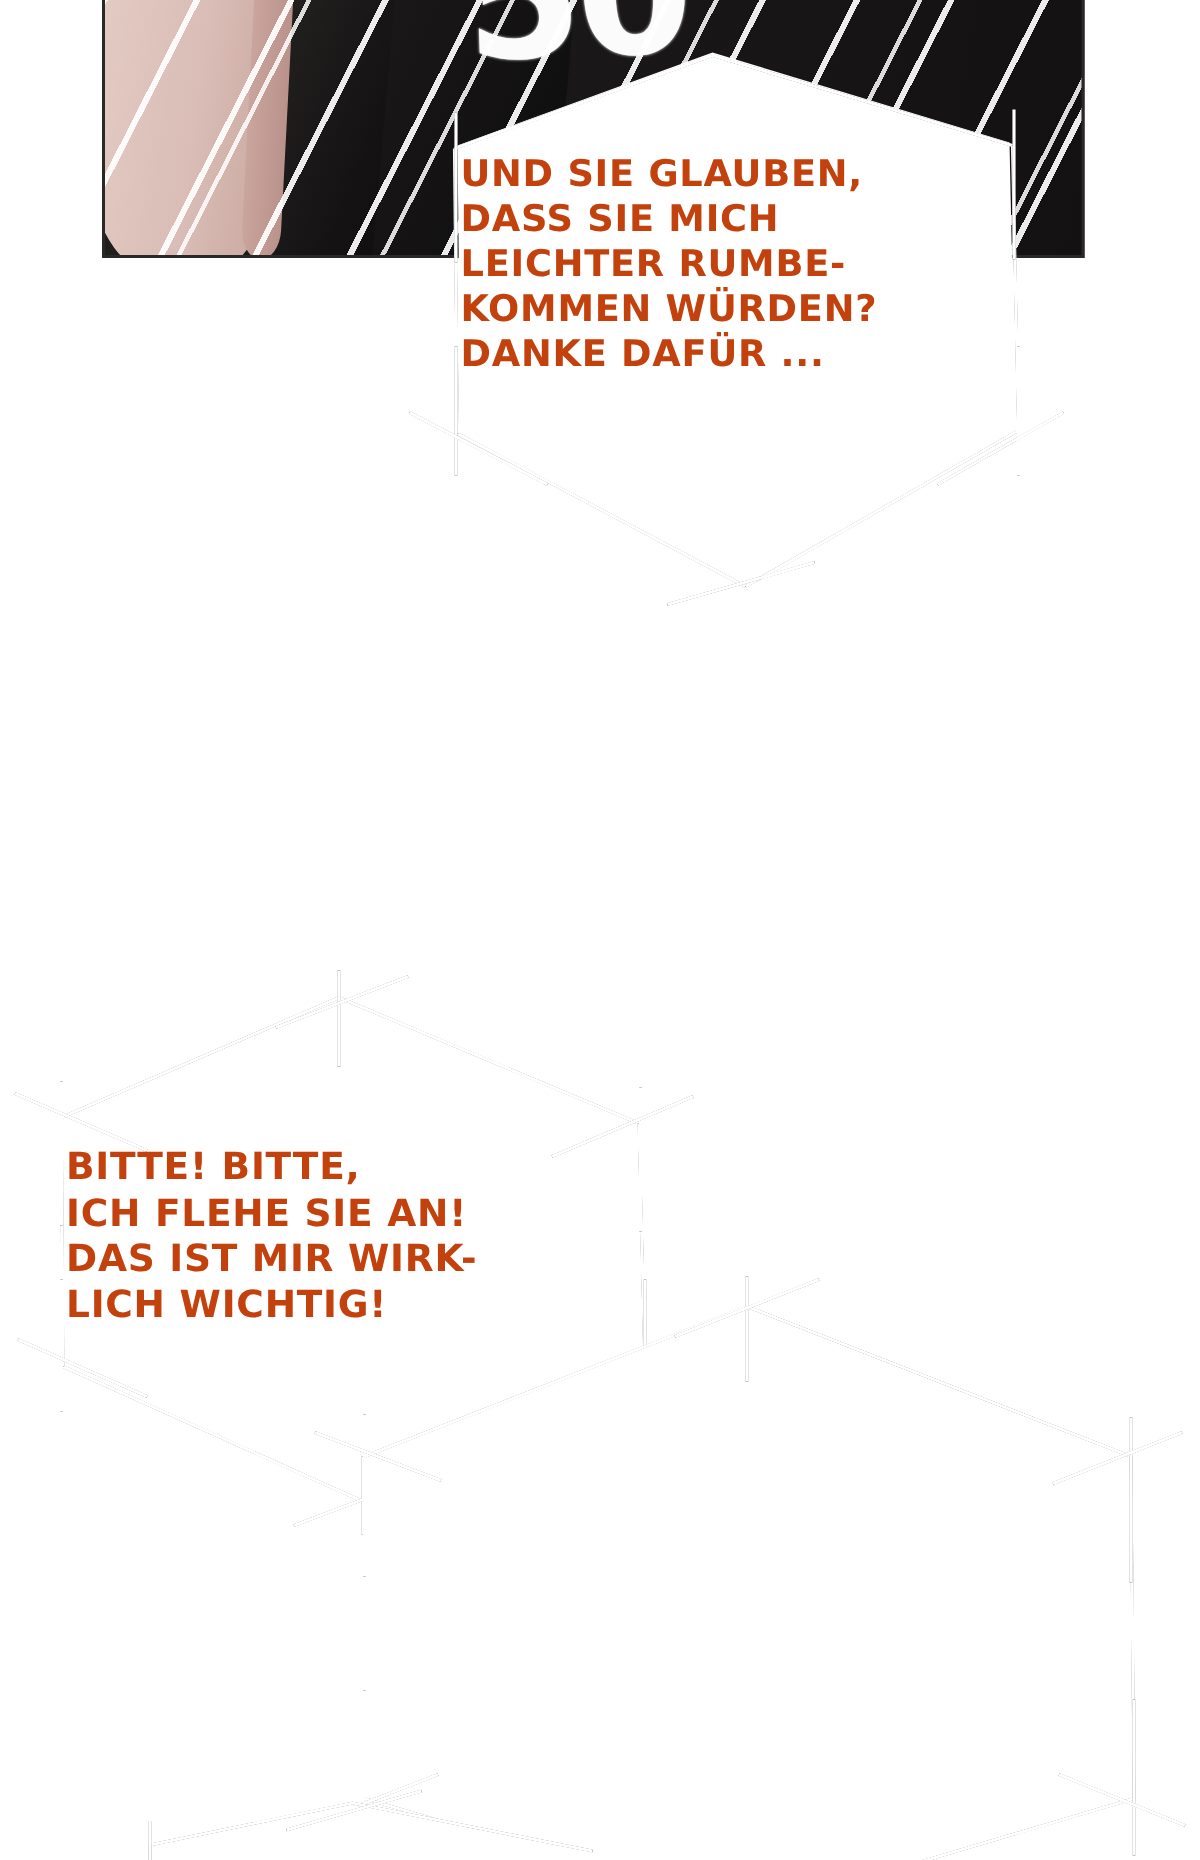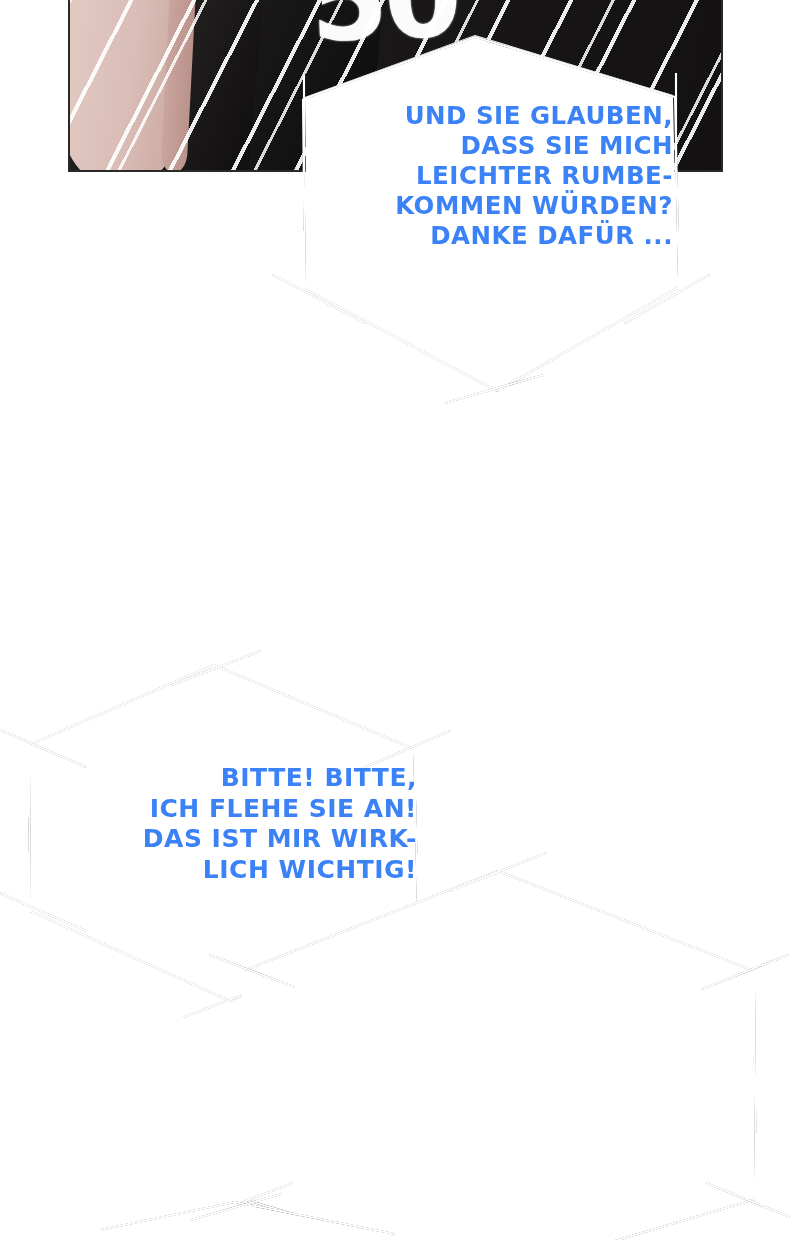--- a/index.html
+++ b/index.html
@@ -118,38 +118,38 @@
     position: absolute;
   }
   .bubble svg {
     position: absolute;
     left: 0;
     top: 0;
     overflow: visible;
   }
   .bubble-text {
     position: absolute;
-    text-align: right;
-    color: #3b82f6;
+    text-align: left;
+    color: #c2410c;
     font-family: "DejaVu Sans", sans-serif;
     font-weight: 700;
     letter-spacing: 0.5px;
     line-height: 1.22;
     white-space: pre-line;
     text-transform: uppercase;
     -webkit-font-smoothing: antialiased;
   }
 
   #bubble-1 { left: 285px; top: 55px; width: 410px; height: 350px; }
   #bubble-1 .bubble-text {
     left: 22px; top: 46px; width: 366px;
     font-size: 24.5px;
   }
 
-  #bubble-2 { left: 12px; top: 645px; width: 425px; height: 375px; }
+  #bubble-2 { left: 24px; top: 645px; width: 425px; height: 375px; }
   #bubble-2 .bubble-text {
     left: 20px; top: 118px; width: 385px;
     font-size: 25px;
   }
 
   #bubble-3 { left: 228px; top: 865px; width: 540px; height: 400px; }
   #bubble-3 .bubble-text {
     left: 24px; top: 115px; width: 492px;
     font-size: 25px;
   }

